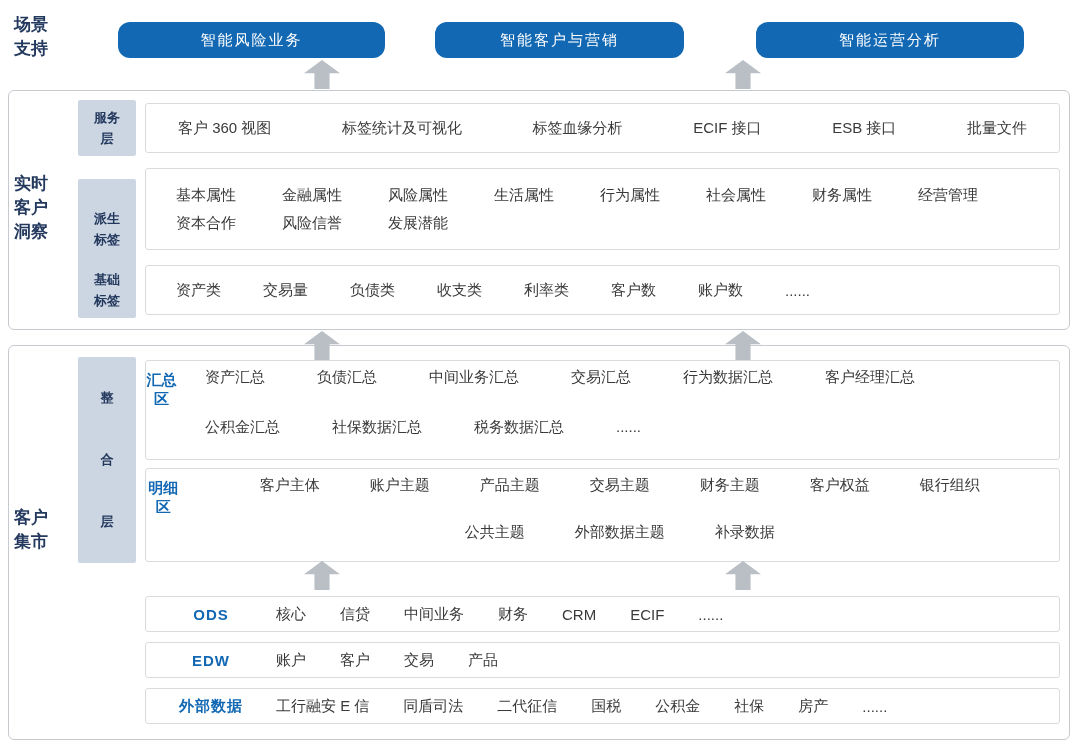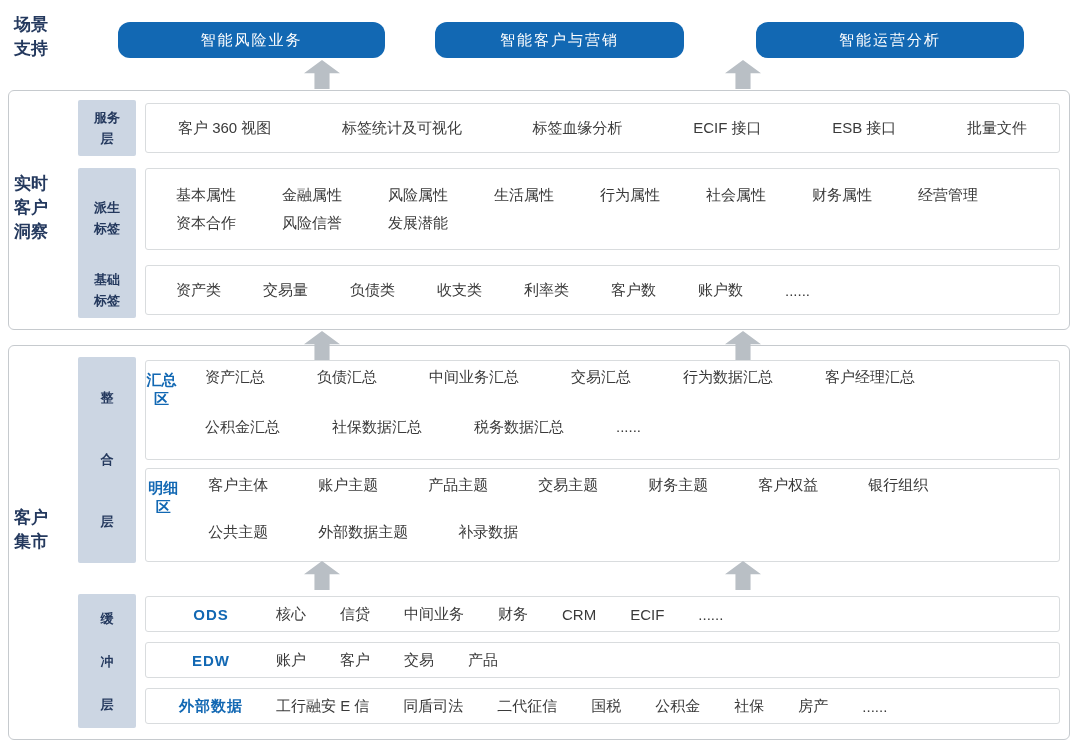--- a/index.html
+++ b/index.html
@@ -28,41 +28,41 @@
 
   
   .tag-label{position:absolute;left:78px;width:58px;background:var(--label_bg,#ccd6e3);
              border-radius:2px;color:var(--navy,#24395e);font-weight:bold;font-size:13px;
              display:flex;align-items:center;justify-content:center;text-align:center;}
   .tag-label .wrap2{width:32px;line-height:21px;}
   .tag-label .vert{width:17px;text-align:center;}
   .integration .vert{line-height:62px;}
   .buffer .vert{line-height:43px;}
   .svc{top:100px;height:56px;}
-  .derived{top:168px;height:100px;}
+  .derived{top:179px;height:100px;}
   .basic{top:262px;height:56px;}
   .integration{top:357px;height:206px;}
   .buffer{top:594px;height:134px;}
 
   
   .itembox{position:absolute;left:145px;width:915px;background:#fff;border:1px solid #d9dcde;
            border-radius:3px;box-sizing:border-box;}
   .item{font-size:15px;color:var(--item_text,#3a3a3a);white-space:nowrap;}
 
   .svc-items{top:103px;height:50px;display:flex;align-items:center;justify-content:space-between;padding:12px 32px;}
   .derived-items{top:168px;height:82px;display:flex;flex-wrap:wrap;align-content:center;
                  padding:0 30px;column-gap:46px;row-gap:9px;}
   .basic-items{top:265px;height:50px;display:flex;align-items:center;column-gap:42px;padding:0 30px;}
 
   .zone{display:flex;flex-direction:row;}
   .summary-zone{top:360px;height:100px;}
   .detail-zone{top:468px;height:94px;}
   .zone-title{color:var(--accent,#1268b3);font-weight:bold;font-size:15px;text-align:center;margin-top:10px;}
   .zone-items{display:flex;flex-wrap:wrap;padding:7px 28px 0 28px;column-gap:52px;row-gap:9px;}
-  .detail-zone .zone-items{column-gap:50px;}
+  .detail-zone .zone-items{column-gap:50px;justify-content:center;}
 
   .buf-row{display:flex;align-items:center;}
   .buf1{top:596px;height:36px;}
   .buf2{top:642px;height:36px;}
   .buf3{top:688px;height:36px;}
   .buffer-title{flex:0 0 130px;width:130px;text-align:center;color:var(--accent,#1268b3);
                 font-weight:bold;font-size:15px;letter-spacing:1px;}
   .buf-items{display:flex;column-gap:34px;align-items:center;}
 
   
@@ -170,23 +170,20 @@
         <span class="item">交易主题</span>
         <span class="item">财务主题</span>
         <span class="item">客户权益</span>
         <span class="item">银行组织</span>
         <span class="item">公共主题</span>
         <span class="item">外部数据主题</span>
         <span class="item">补录数据</span>
       </div>
   </div>
 
-  <div class="tag-label buffer">
-    <span class="vert">缓冲层</span>
-  </div>
 
   <div class="itembox buf-row buf1">
     <span class="buffer-title">ODS</span>
     <span class="buf-items">
         <span class="item">核心</span>
         <span class="item">信贷</span>
         <span class="item">中间业务</span>
         <span class="item">财务</span>
         <span class="item">CRM</span>
         <span class="item">ECIF</span>

